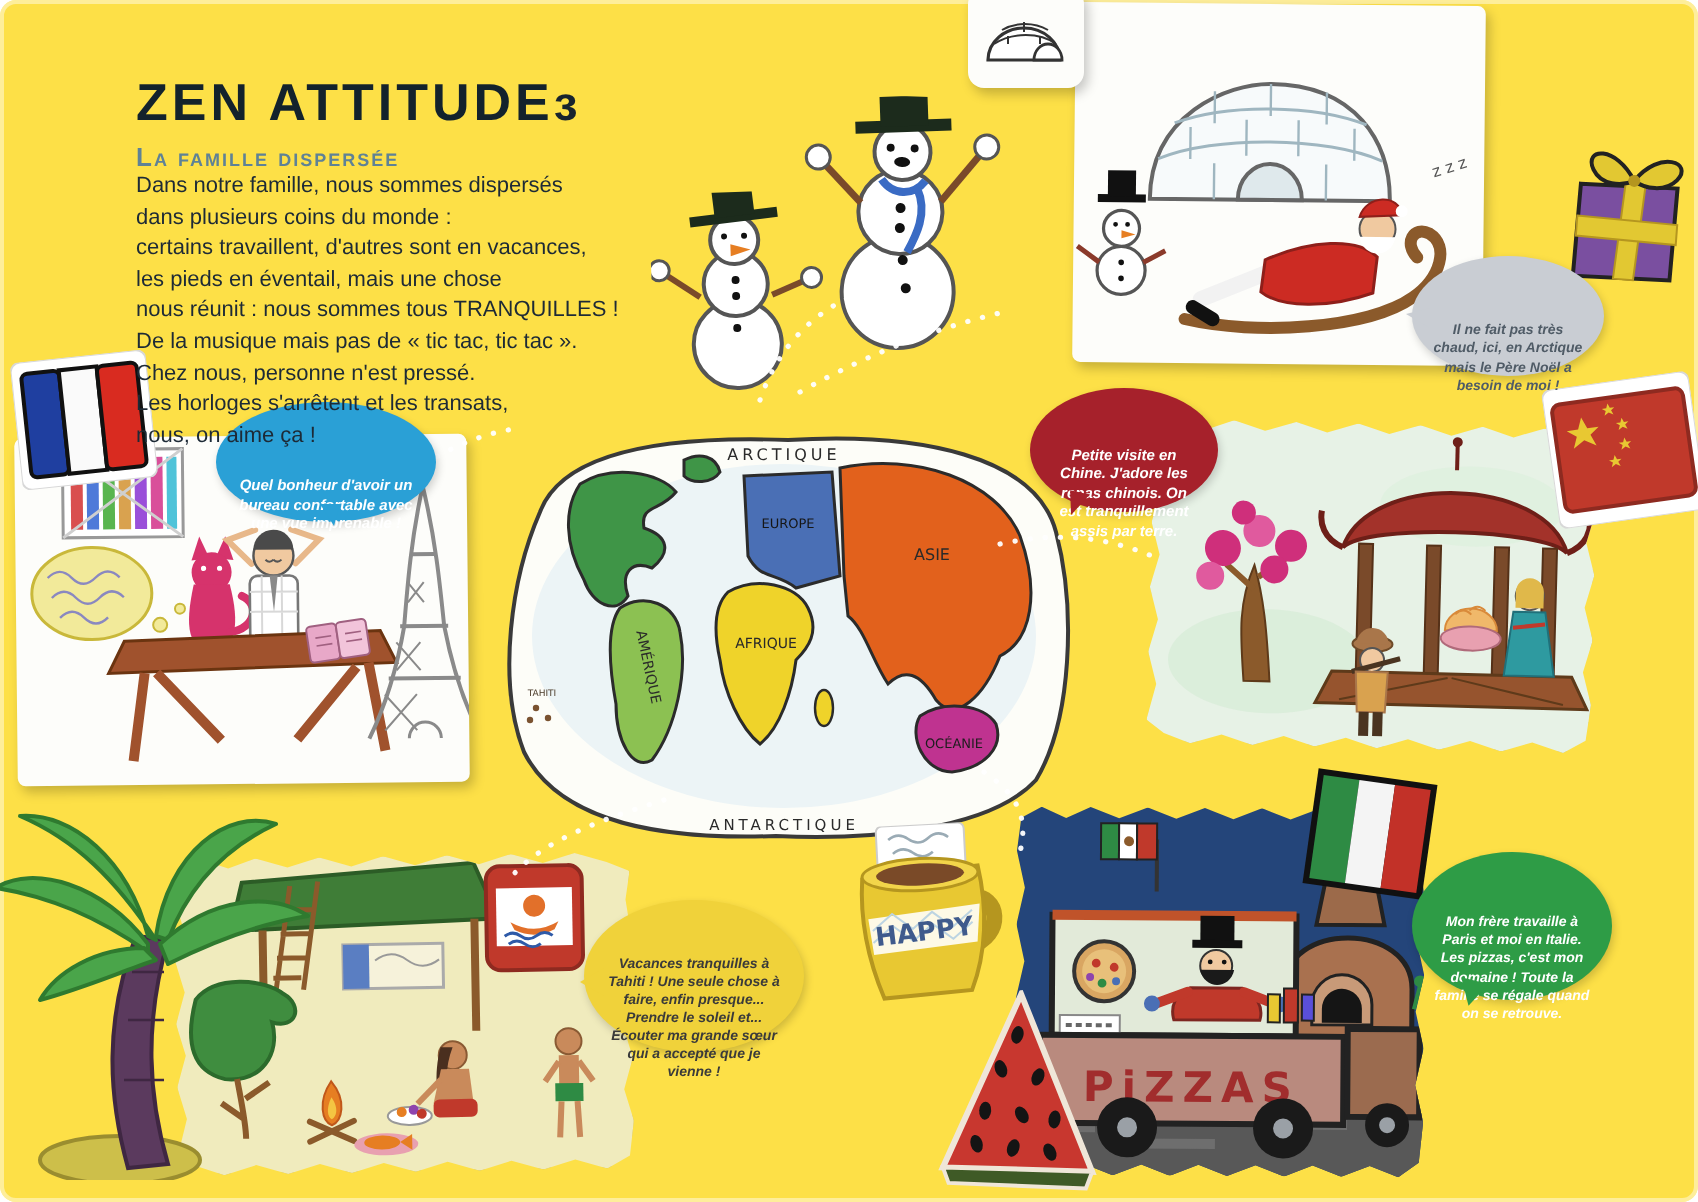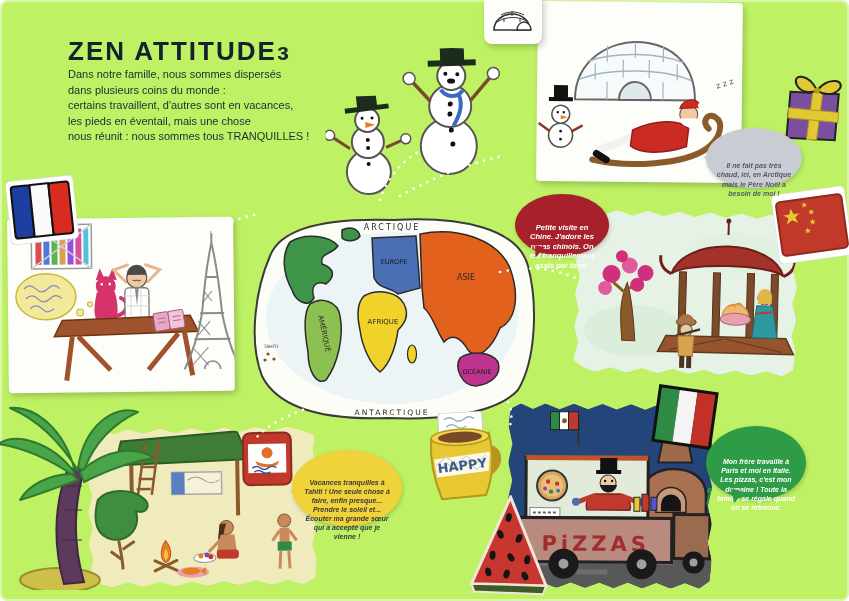--- a/index.html
+++ b/index.html
@@ -1,17 +1,17 @@
 <!DOCTYPE html>
 <html lang="fr"><head>
 <meta charset="utf-8">
 <style>
   html,body{margin:0;padding:0;background:#ffffff;}
   body{font-family:"Liberation Sans", sans-serif;}
-  .stage{position:relative;width:849px;height:601px;background:#bef264;overflow:hidden;border-radius:8px;box-shadow:inset 0 0 0 2px rgba(255,255,255,.45);}
+  .stage{position:relative;width:849px;height:601px;background:#fde047;overflow:hidden;border-radius:8px;box-shadow:inset 0 0 0 2px rgba(255,255,255,.45);}
   .abs{position:absolute;}
   
   .header{left:68px;top:36px;width:278px;z-index:7;color:#18242e;}
   .title{font-size:26px;font-weight:bold;letter-spacing:2px;color:#13222c;}
   .flourish{font-weight:bold;font-size:24px;}
   .subtitle{margin-top:4px;font-variant:small-caps;font-weight:bold;font-size:13px;letter-spacing:1px;color:#5f8296;}
   .para{margin-top:0;font-size:11px;line-height:1.42;white-space:pre-line;color:#1d2a36;}
   
   .paper{background:#fdfdfa;box-shadow:2px 3px 6px rgba(0,0,0,.22);border-radius:4px;}
   .pinked{clip-path:polygon(1% 3%,6% 0%,12% 3%,18% 0%,25% 3%,32% 0%,39% 3%,46% 0%,53% 3%,60% 0%,67% 3%,74% 0%,81% 3%,88% 0%,95% 3%,100% 6%,99% 15%,100% 25%,98% 35%,100% 45%,98% 55%,100% 65%,98% 75%,100% 85%,99% 96%,94% 100%,87% 97%,80% 100%,73% 97%,66% 100%,59% 97%,52% 100%,45% 97%,38% 100%,31% 97%,24% 100%,17% 97%,10% 100%,4% 97%,0% 93%,2% 82%,0% 72%,2% 62%,0% 52%,2% 42%,0% 32%,2% 22%,0% 12%);}
@@ -30,25 +30,30 @@
   .bub-italy::after{content:"";position:absolute;left:22px;bottom:-10px;border:7px solid transparent;border-top:13px solid #2e9c46;transform:rotate(14deg);}
   svg text{font-family:"DejaVu Sans", sans-serif;}
 </style>
 </head>
 <body>
 
 <div class="stage">
 
   <div class="abs header">
     <div><span class="title">ZEN ATTITUDE</span><span class="flourish">ɜ</span></div>
+    <div class="subtitle">La famille dispersée</div>
     <div class="para">Dans notre famille, nous sommes dispersés
 dans plusieurs coins du monde :
 certains travaillent, d'autres sont en vacances,
 les pieds en éventail, mais une chose
 nous réunit : nous sommes tous TRANQUILLES !</div>
+    <div class="para">De la musique mais pas de « tic tac, tic tac ».
+Chez nous, personne n'est pressé.
+Les horloges s'arrêtent et les transats,
+nous, on aime ça !</div>
   </div>
 
   <div class="abs paper" style="left:537px;top:2px;width:205px;height:180px;transform:rotate(.6deg);z-index:2;">
     <svg width="205" height="180" viewBox="0 0 205 180">
       <path d="M38,98 C38,56 76,40 98,40 C140,40 158,68 158,98 Z" fill="#f7fafb" stroke="#666" stroke-width="2"></path>
       <path d="M42,78 C70,66 126,66 154,78 M50,60 C76,50 120,50 146,60" fill="none" stroke="#9fb6c0" stroke-width="1.5"></path>
       <path d="M70,44 L70,60 M98,40 L98,56 M126,44 L126,60 M58,62 L58,78 M86,58 L86,76 M112,58 L112,76 M140,62 L140,78 M70,80 L70,98 M126,80 L126,98" stroke="#9fb6c0" stroke-width="1.2"></path>
       <path d="M82,98 A16,18 0 0 1 114,98 Z" fill="#dfe9ec" stroke="#666" stroke-width="2"></path>
       <g>
         <circle cx="24" cy="134" r="12" fill="#fff" stroke="#555" stroke-width="1.6"></circle>
@@ -477,20 +482,23 @@
     <g fill="none" stroke="#ffffff" stroke-width="2.6" stroke-linecap="round" stroke-dasharray="0.1 7.5" opacity=".95">
       <path d="M212,232 C232,220 246,216 260,214"></path>
       <path d="M380,200 C388,176 404,158 426,148"></path>
       <path d="M400,196 C436,176 468,164 502,156"></path>
       <path d="M500,272 C528,266 552,268 576,278"></path>
       <path d="M492,386 C510,398 514,410 510,426"></path>
       <path d="M332,400 C300,410 272,420 256,438"></path>
     </g>
   </svg>
 
+  <div class="abs bubble bub-paris">
+      <span>Quel bonheur d'avoir un bureau confortable avec une vue imprenable !</span>
+    </div>
   <div class="abs bubble bub-arctic">
       <span>Il ne fait pas très chaud, ici, en Arctique mais le Père Noël a besoin de moi !</span>
     </div>
   <div class="abs bubble bub-china">
       <span>Petite visite en Chine. J'adore les repas chinois. On est tranquillement assis par terre.</span>
     </div>
   <div class="abs bubble bub-tahiti">
       <span>Vacances tranquilles à Tahiti ! Une seule chose à faire, enfin presque... Prendre le soleil et... Écouter ma grande sœur qui a accepté que je vienne !</span>
     </div>
   <div class="abs bubble bub-italy">

